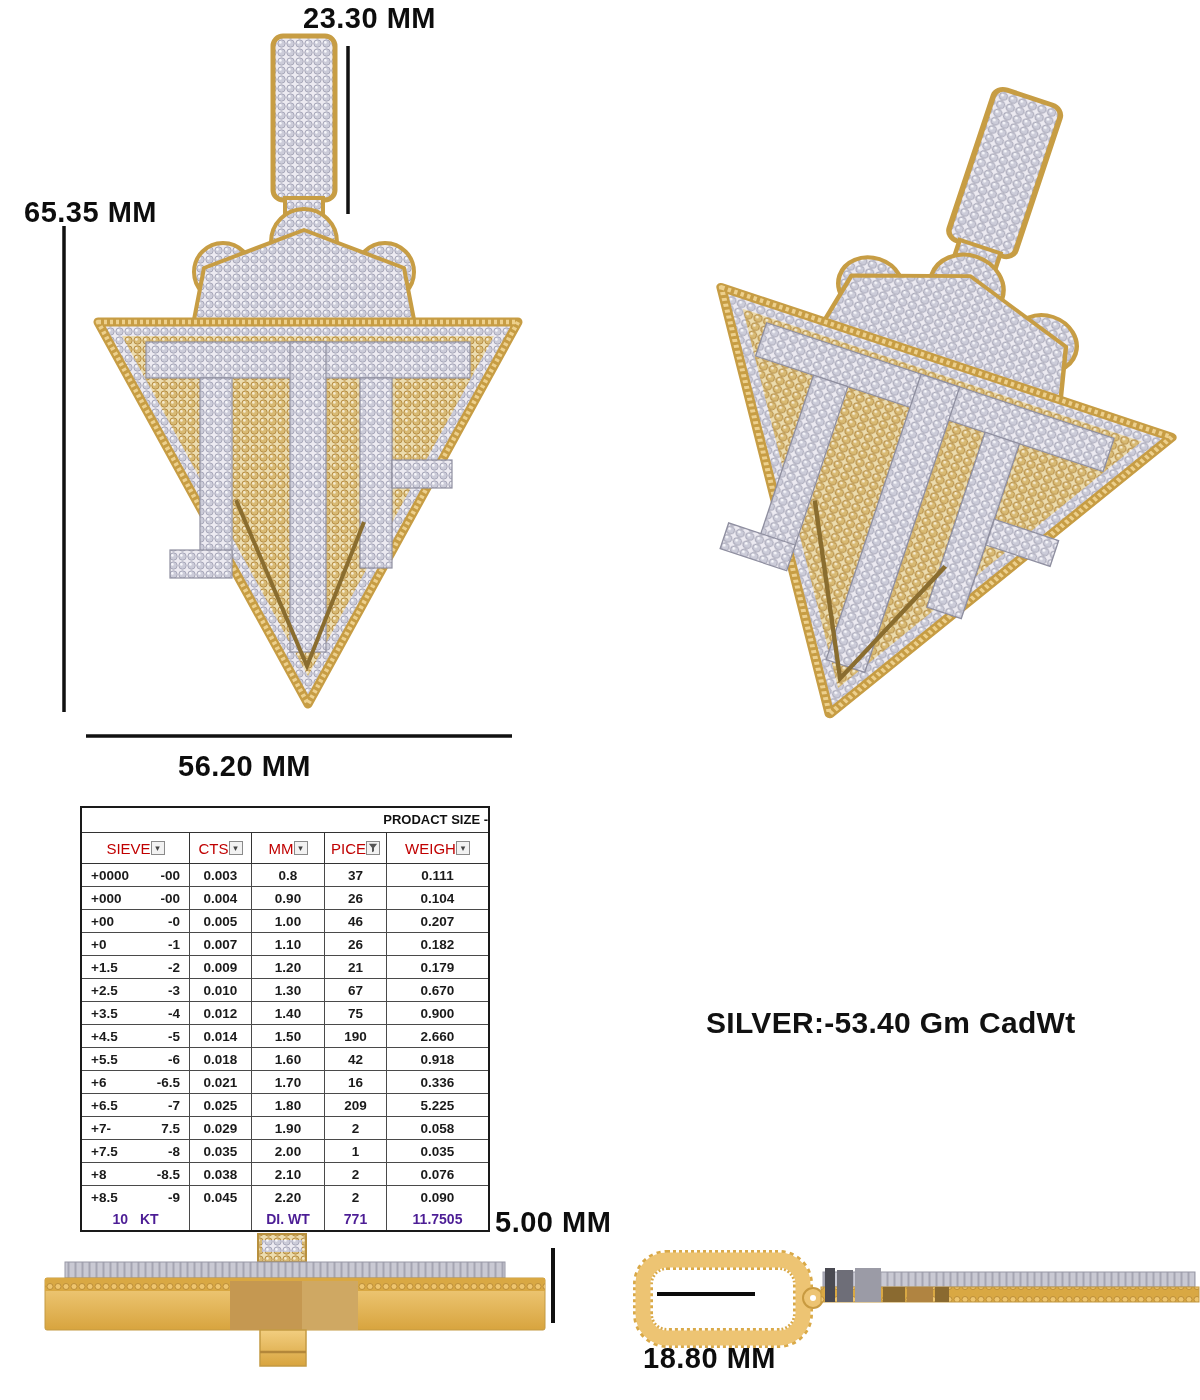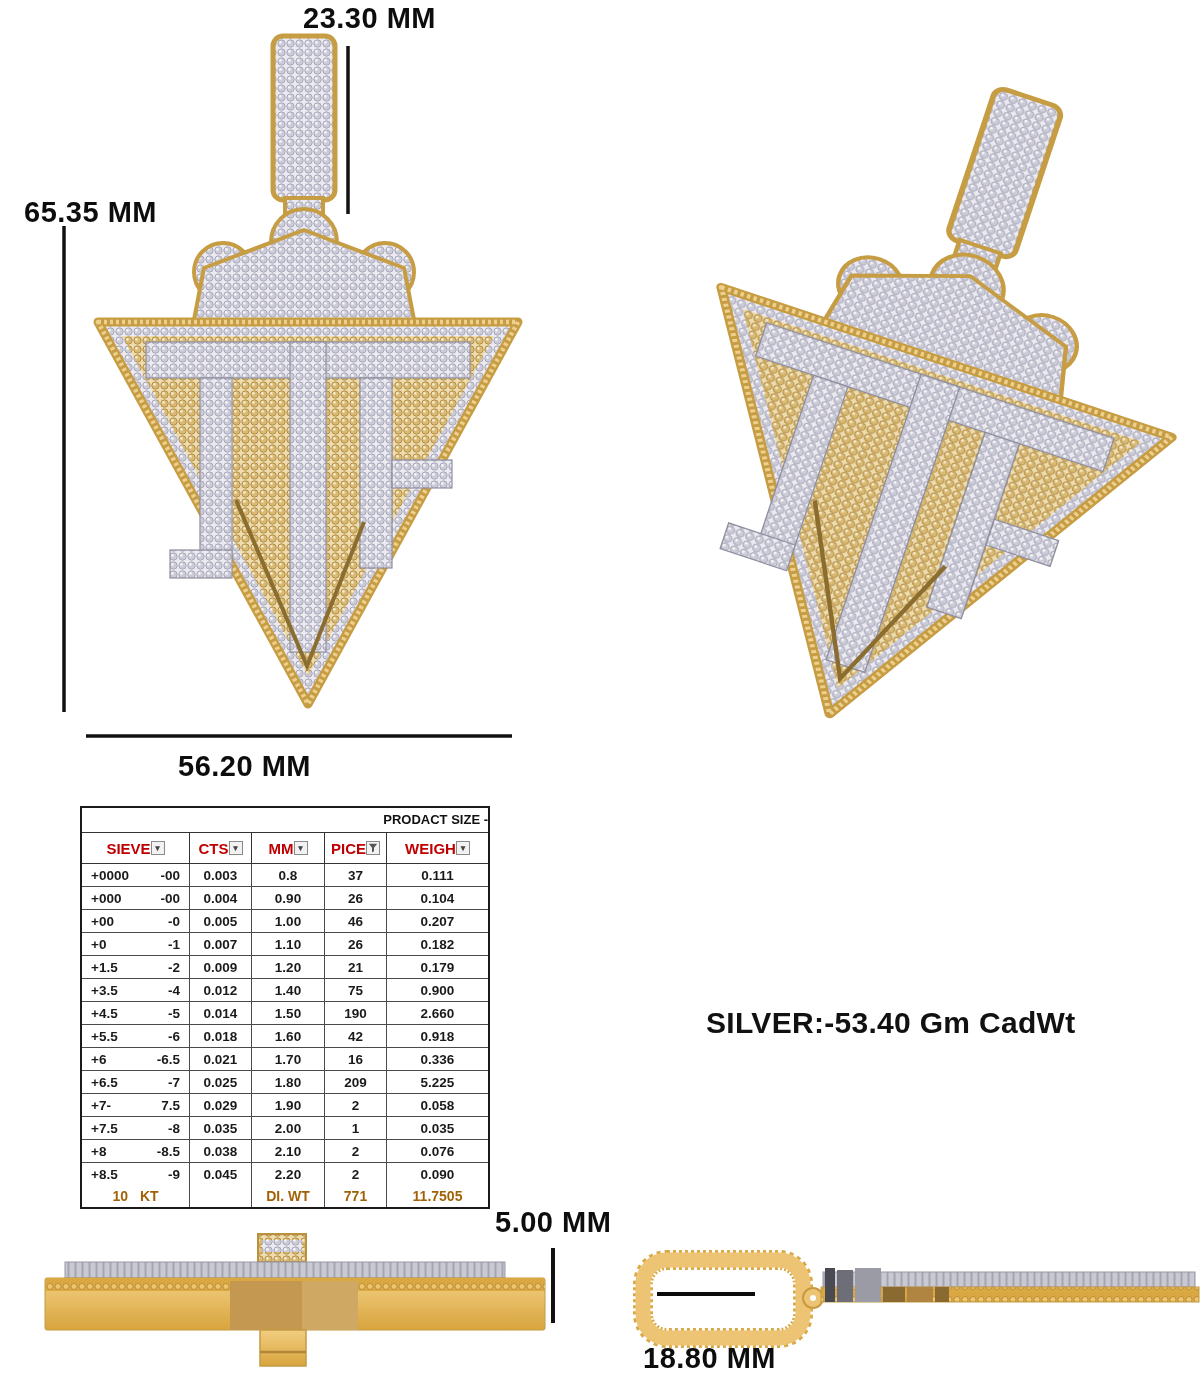--- a/index.html
+++ b/index.html
@@ -22,40 +22,40 @@
     position:absolute;left:80px;top:806px;width:410px;background:#fff;
     border:2px solid #1a1a1a;box-sizing:border-box;
   }
   .sheet-title{
     height:24px;line-height:24px;text-align:right;font-weight:bold;
     font-size:13px;color:#111;border-bottom:1px solid #333;
   }
   .hrow{display:flex;height:30px;border-bottom:1px solid #333;}
   .hcell{
     display:flex;align-items:center;justify-content:center;gap:0;
-    font-weight:bold;color:#c00000;font-size:15px;
+    font-weight:normal;color:#c00000;font-size:15px;
     border-right:1px solid #333;box-sizing:border-box;
   }
   .hcell:last-child{border-right:none;}
   .c0{width:108px;} .c1{width:62px;} .c2{width:73px;} .c3{width:62px;} .c4{flex:1;}
   .dd{
     width:14px;height:14px;border:1px solid #8a8a8a;background:#f2f2f2;
     display:flex;align-items:center;justify-content:center;
     font-size:9px;line-height:10px;color:#444;box-sizing:border-box;
   }
   .drow{display:flex;height:22px;border-bottom:1px solid #4a4a4a;font-size:13.5px;font-weight:bold;color:#1a1a1a;}
   .drow:last-of-type{border-bottom:none;}
   .dcell{
     display:flex;align-items:center;justify-content:center;
     border-right:1px solid #4a4a4a;box-sizing:border-box;
   }
   .dcell:last-child{border-right:none;}
   .dcell.sieve{justify-content:space-between;padding:0 9px;gap:15px;}
   .frow{display:flex;height:22px;font-size:14px;font-weight:bold;color:#c00000;}
-  .frow .dcell{color:#a16207;}
+  .frow .dcell{color:#4c1d95;}
   .frow .dcell.sieve{justify-content:center;word-spacing:8px;}
 </style>
 </head>
 <body>
 
 <svg class="layer" style="left:0;top:0" width="1200" height="792" viewBox="0 0 1200 792">
   <defs>
     <linearGradient id="gld" x1="0" y1="0" x2="0" y2="1">
       <stop offset="0" stop-color="#f2ce80"></stop>
         <stop offset="1" stop-color="#d8a43e"></stop>
@@ -231,20 +231,30 @@
     <div class="dcell sieve c0">
       <span>+1.5</span>
       <span>-2</span>
     </div>
     <div class="dcell c1">0.009</div>
     <div class="dcell c2">1.20</div>
     <div class="dcell c3">21</div>
     <div class="dcell c4">0.179</div>
   </div>
 
+  <div class="drow">
+    <div class="dcell sieve c0">
+      <span>+2.5</span>
+      <span>-3</span>
+    </div>
+    <div class="dcell c1">0.010</div>
+    <div class="dcell c2">1.30</div>
+    <div class="dcell c3">67</div>
+    <div class="dcell c4">0.670</div>
+  </div>
 
   <div class="drow">
     <div class="dcell sieve c0">
       <span>+3.5</span>
       <span>-4</span>
     </div>
     <div class="dcell c1">0.012</div>
     <div class="dcell c2">1.40</div>
     <div class="dcell c3">75</div>
     <div class="dcell c4">0.900</div>

